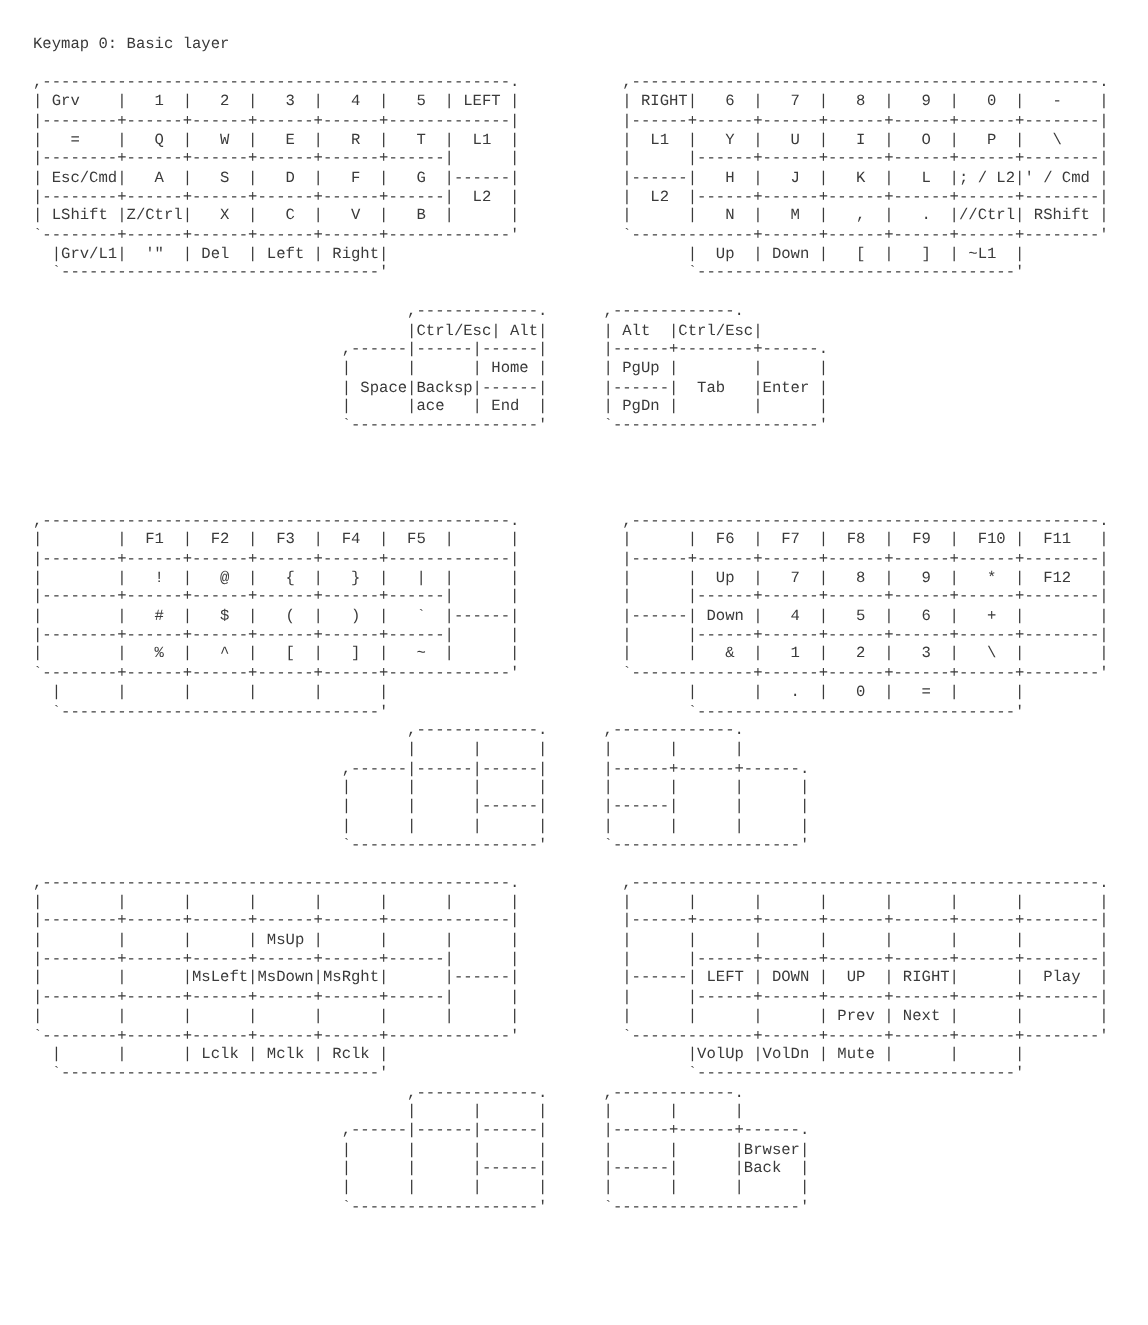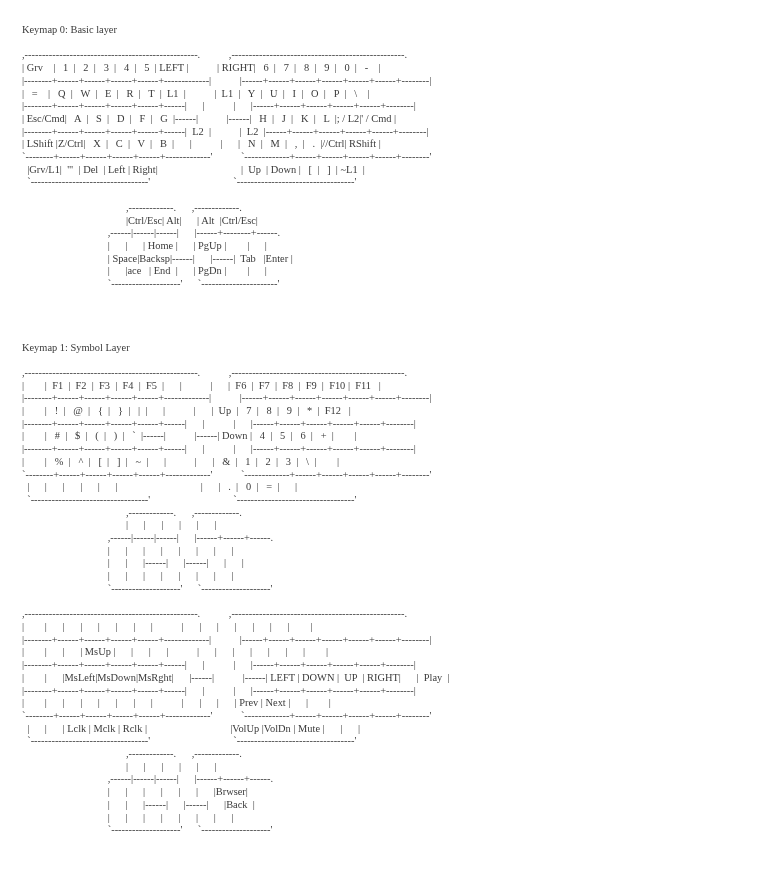--- a/index.html
+++ b/index.html
@@ -7,21 +7,21 @@
     padding: 0;
     background: #ffffff;
   }
   .doc {
     box-sizing: border-box;
     width: 765px;
     height: 883px;
     overflow: hidden;
     padding: 24px 8px 0 22px;
     background: #ffffff;
-    font-family: Liberation Serif, serif;
+    font-family: Liberation Mono, monospace;
     font-size: 10.4px;
     line-height: 12.7px;
     color: #3a3a3a;
   }
   pre {
     margin: 0;
     font-family: inherit;
     font-size: inherit;
     line-height: inherit;
     color: inherit;
@@ -58,21 +58,20 @@
                                         ,-------------.      ,-------------.
                                         |Ctrl/Esc| Alt|      | Alt  |Ctrl/Esc|
                                  ,------|------|------|      |------+--------+------.
                                  |      |      | Home |      | PgUp |        |      |
                                  | Space|Backsp|------|      |------|  Tab   |Enter |
                                  |      |ace   | End  |      | PgDn |        |      |
                                  `--------------------'      `----------------------'</pre>
   </section>
 
   <section class="keymap-section">
-    <pre class="title">Keymap 1: Symbol Layer</pre>
     <pre class="art">,--------------------------------------------------.           ,--------------------------------------------------.
 |        |  F1  |  F2  |  F3  |  F4  |  F5  |      |           |      |  F6  |  F7  |  F8  |  F9  |  F10 |  F11   |
 |--------+------+------+------+------+-------------|           |------+------+------+------+------+------+--------|
 |        |   !  |   @  |   {  |   }  |   |  |      |           |      |  Up  |   7  |   8  |   9  |   *  |  F12   |
 |--------+------+------+------+------+------|      |           |      |------+------+------+------+------+--------|
 |        |   #  |   $  |   (  |   )  |   `  |------|           |------| Down |   4  |   5  |   6  |   +  |        |
 |--------+------+------+------+------+------|      |           |      |------+------+------+------+------+--------|
 |        |   %  |   ^  |   [  |   ]  |   ~  |      |           |      |   &amp;  |   1  |   2  |   3  |   \  |        |
 `--------+------+------+------+------+-------------'           `-------------+------+------+------+------+--------'
   |      |      |      |      |      |                                |      |   .  |   0  |   =  |      |

